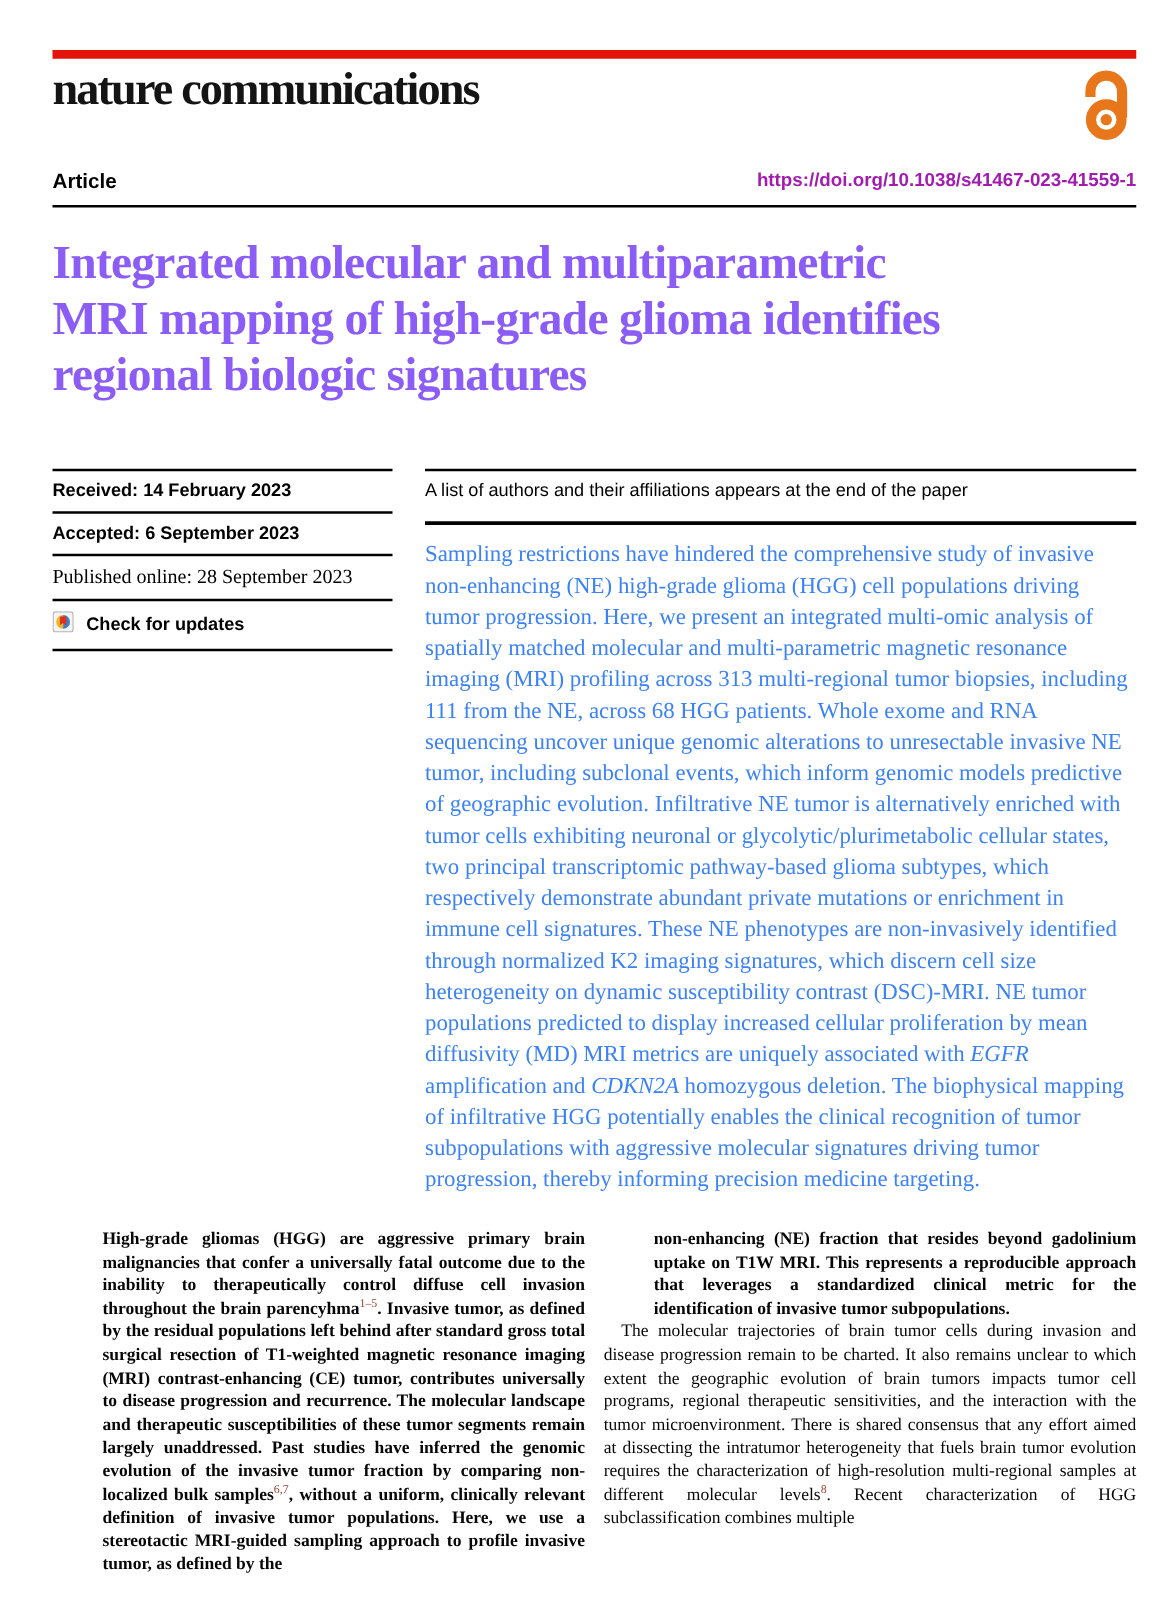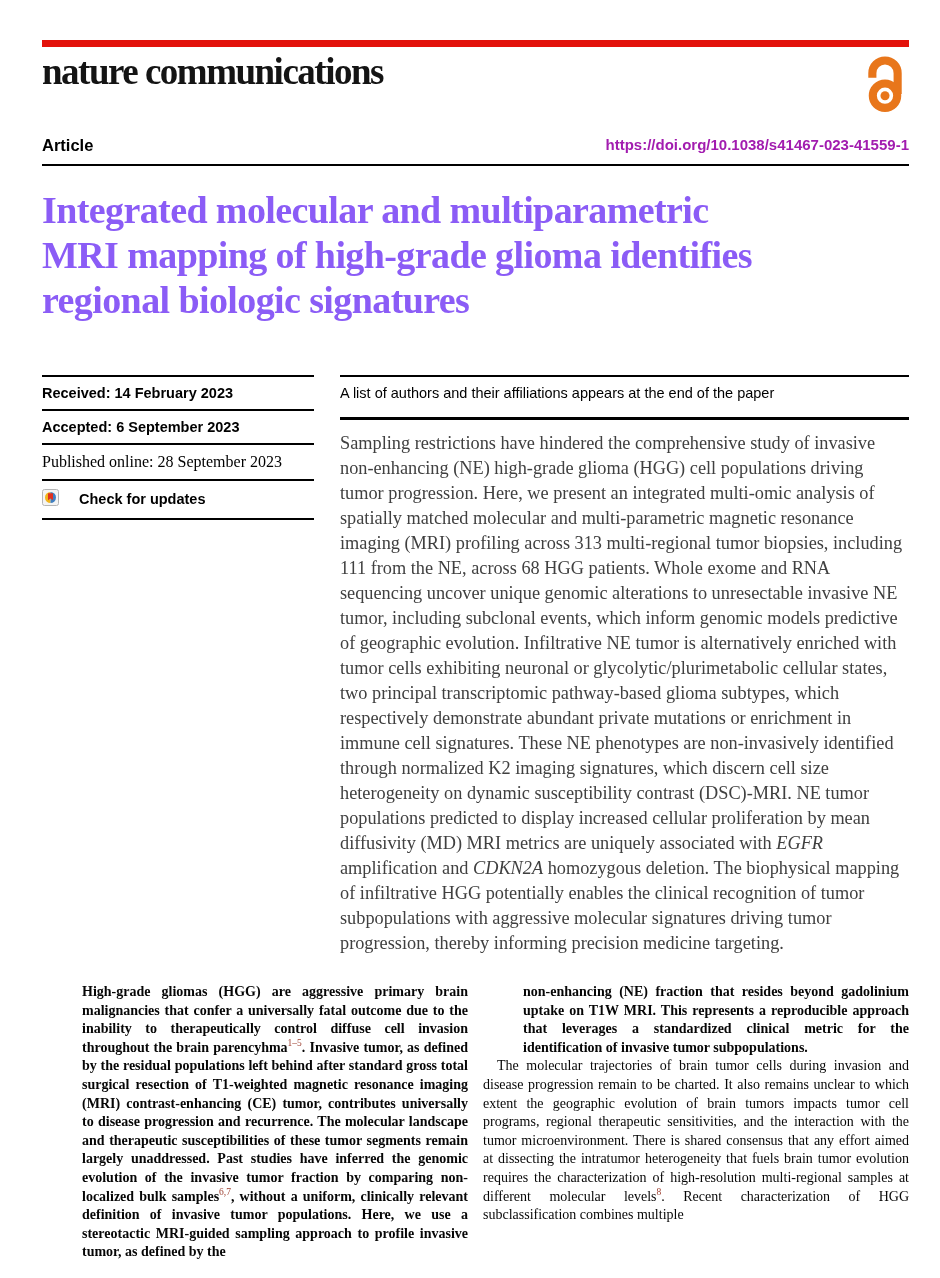--- a/index.html
+++ b/index.html
@@ -30,27 +30,27 @@
 
   
   .title { margin-top:22px; font-family:"Liberation Serif", serif; font-weight:700;
            font-size:38px; line-height:45px; letter-spacing:-0.6px; color:#8b5cf6; }
 
   
   .infogrid { display:grid; grid-template-columns:272px 1fr; column-gap:26px; margin-top:52px; }
   .meta-item { border-top:2px solid #000; padding:8px 0 8px 0; font-size:14.5px; font-weight:700; }
   .meta-item.serif { font-family:"Liberation Serif", serif; font-weight:400; font-size:16px; }
   .meta-item.last { border-bottom:2px solid #000; padding-bottom:9px; }
-  .check-wrap { display:flex; align-items:center; gap:20px; cursor:pointer; }
+  .check-wrap { display:flex; align-items:center; gap:10px; cursor:pointer; }
   .check-label { font-size:14.5px; font-weight:700; }
 
   .authors-note { border-top:2px solid #000; padding:8px 0 16px 0; font-size:14.5px; font-weight:400; }
   .abstract { border-top:3px solid #000; padding-top:11px;
               font-family:"Liberation Serif", serif; font-size:18.3px; line-height:25px;
-              text-align:left; color:#404040; }
+              text-align:left; color:#3b82f6; }
 
   
   .bodycols { display:grid; grid-template-columns:1fr 1fr; column-gap:15px; margin-top:27px;
               font-family:"Liberation Serif", serif; font-size:14px; line-height:18.6px;
               text-align:justify; color:#060606; }
   .bodycols p.lead { font-weight:700;margin-left:40px; }
   .bodycols p.indent { text-indent:14px; }
   sup { font-size:9.5px; line-height:0; }
   .ref { color:#9c3d2e; font-weight:400; }
 

